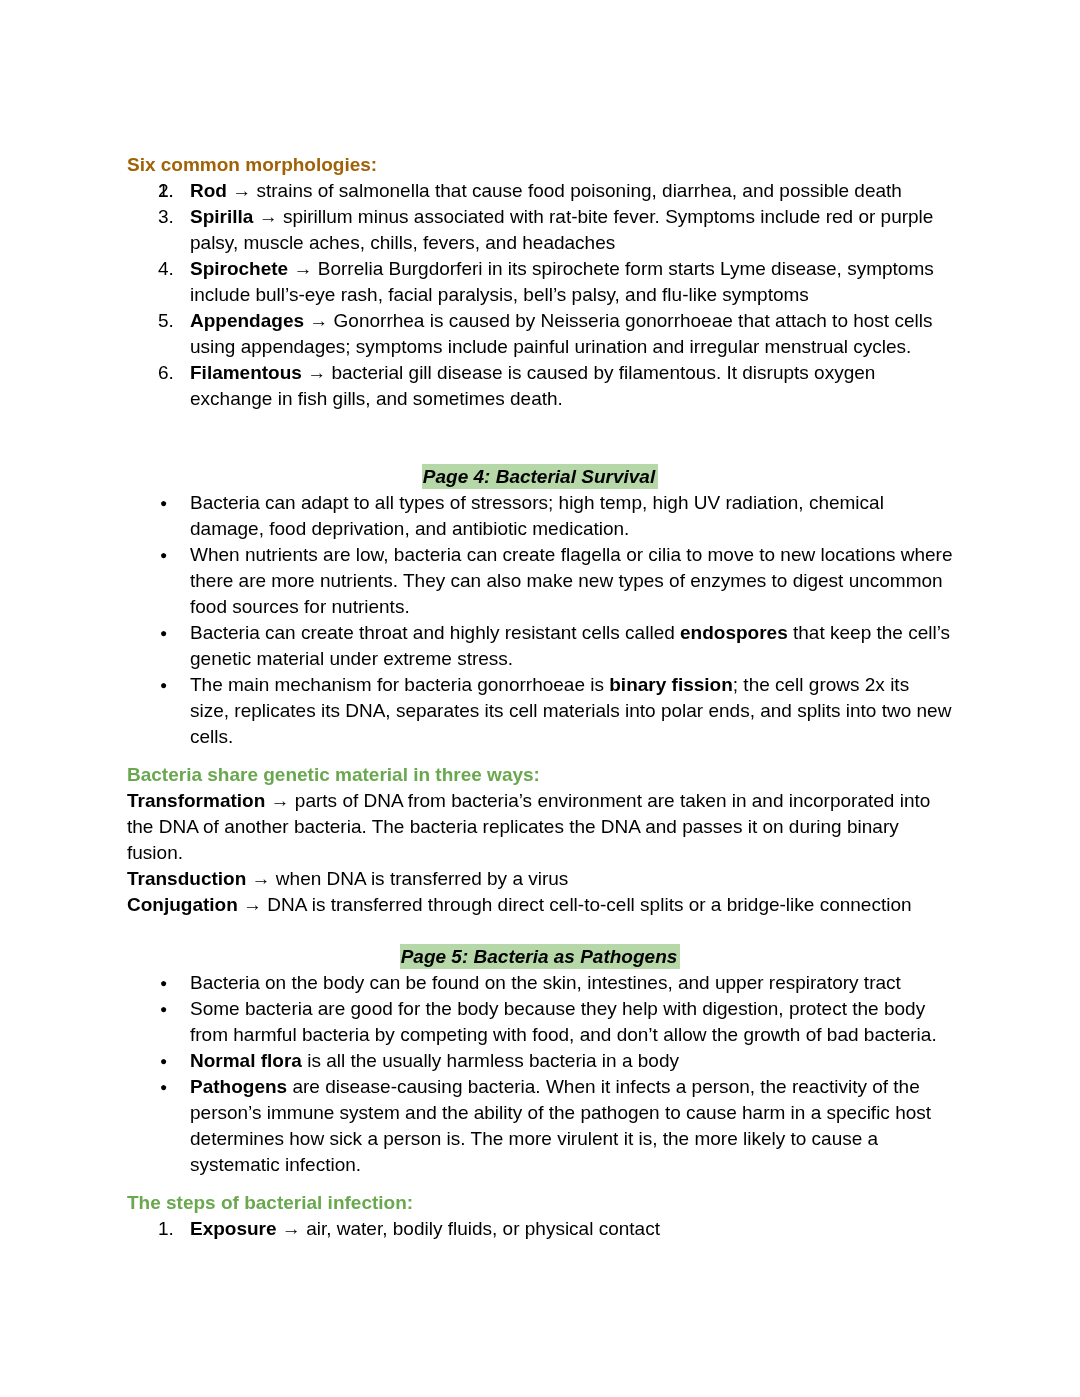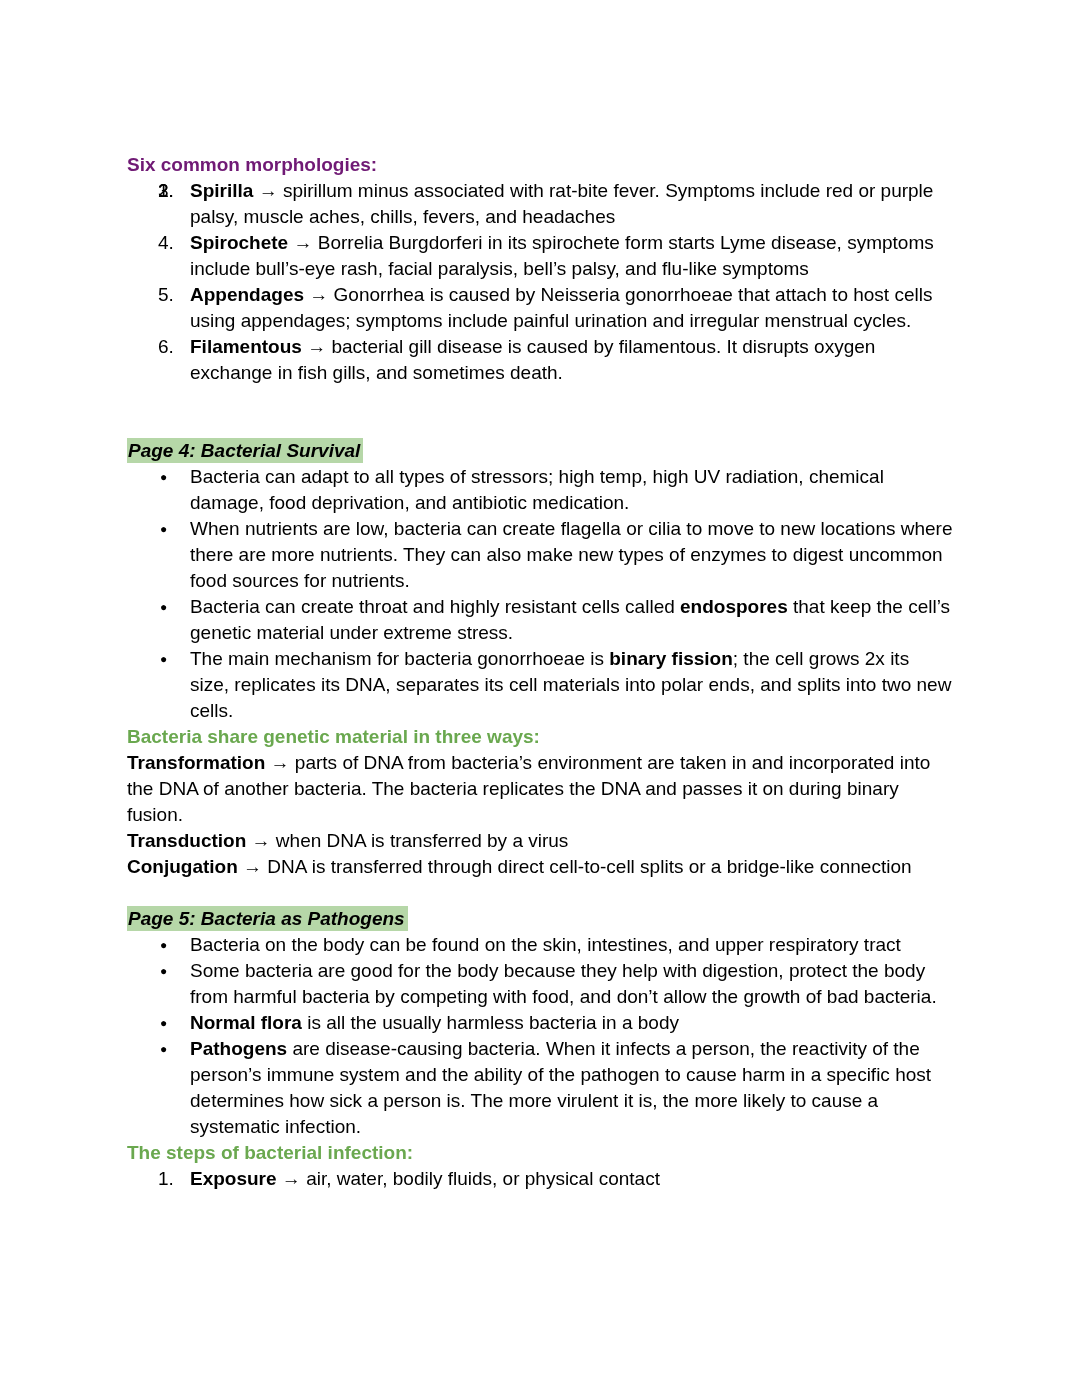--- a/index.html
+++ b/index.html
@@ -15,23 +15,23 @@
   }
   .page {
     box-sizing: border-box;
     width: 1080px;
     height: 1397px;
     padding: 152px 127px 0 127px;
     overflow: hidden;
   }
   .block { margin: 0; }
   .heading { font-weight: bold; }
-  .h-green-light { color: #701a75; }
-  .h-green { color: #6aa84f; }
-  .h-highlight-wrap { font-weight: bold; font-style: italic; color: #000000; }
+  .h-green-light { color: #a16207; }
+  .h-green { color: #6aa84f; margin-top: 12px; }
+  .h-highlight-wrap { font-weight: bold; font-style: italic; color: #000000; text-align: center; }
   .h-highlight-wrap .hl {
     background: #b6d7a8;
     padding: 2px 3px 2px 1px;
   }
   .li {
     position: relative;
     padding-left: 63px;
   }
   .li .marker {
     position: absolute;
@@ -45,21 +45,21 @@
   .bold { font-weight: bold; }
   .spacer { width: 100%; }
 </style>
 </head>
 <body>
 
 <div class="page">
   <div id="doc-content">
       <div class="block heading h-green-light">Six common morphologies:</div>
       <div class="block li"><span class="marker">1.</span></div>
-      <div class="block li"><span class="marker">2.</span></div>
+      <div class="block li"><span class="marker">2.</span><span><span class="bold">Rod</span><span> → strains of salmonella that cause food poisoning, diarrhea, and possible death</span></span></div>
       <div class="block li"><span class="marker">3.</span><span><span class="bold">Spirilla</span><span> → spirillum minus associated with rat-bite fever. Symptoms include red or purple palsy, muscle aches, chills, fevers, and headaches</span></span></div>
       <div class="block li"><span class="marker">4.</span><span><span class="bold">Spirochete</span><span> → Borrelia Burgdorferi in its spirochete form starts Lyme disease, symptoms include bull’s-eye rash, facial paralysis, bell’s palsy, and flu-like symptoms</span></span></div>
       <div class="block li"><span class="marker">5.</span><span><span class="bold">Appendages</span><span> → Gonorrhea is caused by Neisseria gonorrhoeae that attach to host cells using appendages; symptoms include painful urination and irregular menstrual cycles.</span></span></div>
       <div class="block li"><span class="marker">6.</span><span><span class="bold">Filamentous</span><span> → bacterial gill disease is caused by filamentous. It disrupts oxygen exchange in fish gills, and sometimes death.</span></span></div>
       <div class="spacer" style="height: 52px;"></div>
       <div class="block h-highlight-wrap"><span class="hl">Page 4: Bacterial Survival</span></div>
       <div class="block li"><span class="marker bullet">●</span><span><span>Bacteria can adapt to all types of stressors; high temp, high UV radiation, chemical damage, food deprivation, and antibiotic medication.</span></span></div>
       <div class="block li"><span class="marker bullet">●</span><span><span>When nutrients are low, bacteria can create flagella or cilia to move to new locations where there are more nutrients. They can also make new types of enzymes to digest uncommon food sources for nutrients.</span></span></div>
       <div class="block li"><span class="marker bullet">●</span><span><span>Bacteria can create throat and highly resistant cells called </span><span class="bold">endospores</span><span> that keep the cell’s genetic material under extreme stress.</span></span></div>
       <div class="block li"><span class="marker bullet">●</span><span><span>The main mechanism for bacteria gonorrhoeae is </span><span class="bold">binary fission</span><span>; the cell grows 2x its size, replicates its DNA, separates its cell materials into polar ends, and splits into two new cells.</span></span></div>

